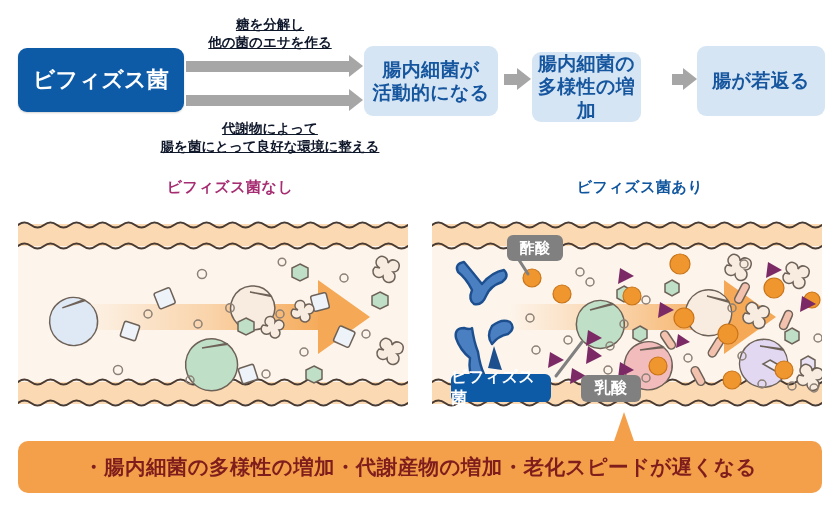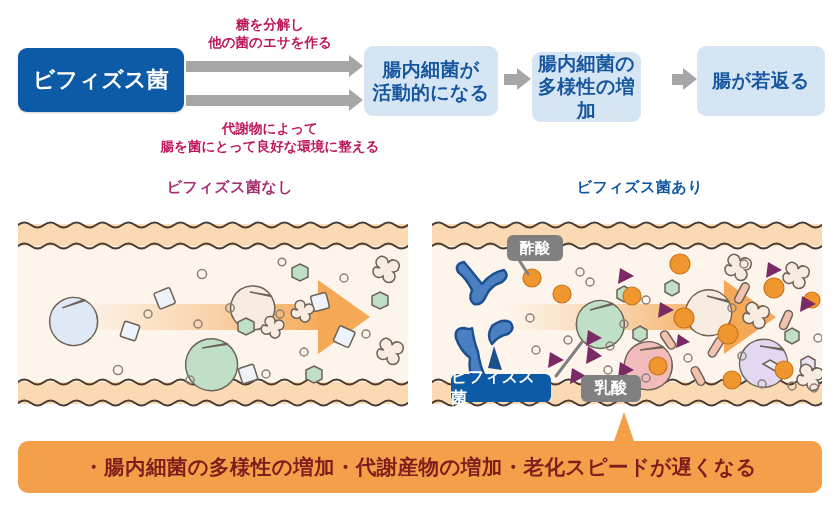--- a/index.html
+++ b/index.html
@@ -32,22 +32,22 @@
     content:"";position:absolute;right:-13px;top:-6px;
     border-left:14px solid #a6a6a6;
     border-top:11.5px solid transparent;border-bottom:11.5px solid transparent;
   }
   #arr1{left:186px;top:61px;width:164px;}
   #arr2{left:186px;top:95px;width:164px;}
   #arr3{left:504px;top:74px;width:14px;}
   #arr4{left:672px;top:74px;width:12px;}
 
   .arrow-label{
-    position:absolute;text-align:center;color:#be185d;
-    font-size:13.5px;font-weight:700;line-height:1.32;white-space:nowrap;
+    position:absolute;text-align:center;color:#0f172a;
+    font-size:13.5px;font-weight:700;line-height:1.32;white-space:nowrap;text-decoration:underline;
   }
   #lab-top{left:130px;top:16px;width:280px;}
   #lab-bot{left:100px;top:120px;width:340px;}
 
   
   .sec-head{
     position:absolute;top:178px;font-size:15px;font-weight:700;
     text-align:center;letter-spacing:.5px;
   }
   #head-without{left:60px;width:340px;color:#a62d72;}

